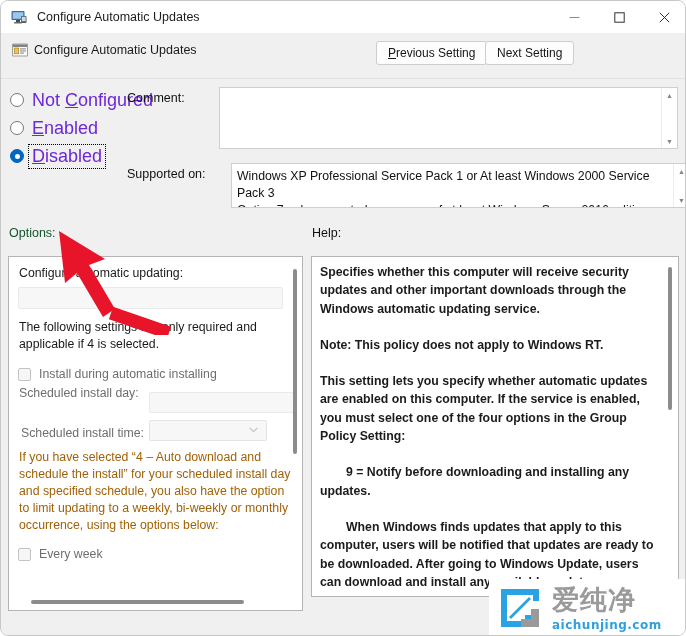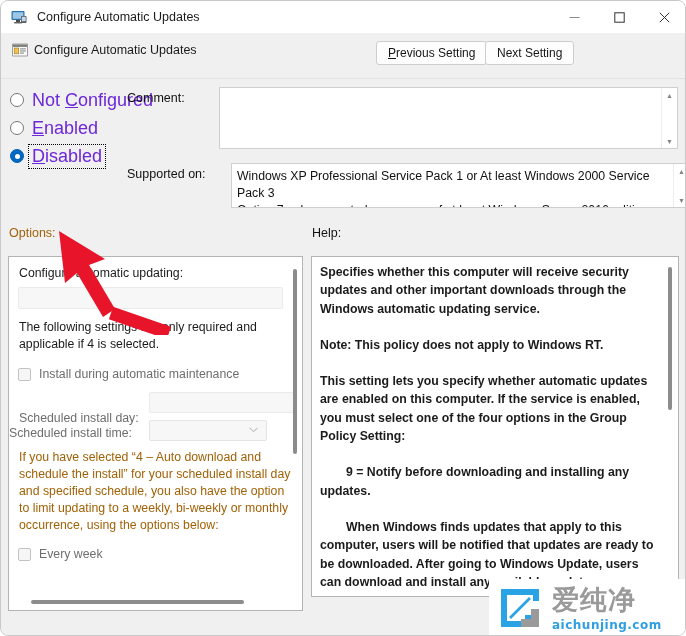--- a/index.html
+++ b/index.html
@@ -183,21 +183,21 @@
   .supported-text {
     position: absolute;
     left: 5px; top: 4px;
     width: 432px;
     font-size: 12.3px;
     color: #111111;
     line-height: 17px;
   }
 
   
-  #lbl-options { position: absolute; left: 8px; top: 147px; font-size: 12.5px; color: #a16207; }
+  #lbl-options { position: absolute; left: 8px; top: 147px; font-size: 12.5px; color: #14532d; }
   #lbl-help    { position: absolute; left: 311px; top: 147px; font-size: 12.5px; color: #111111; }
 
   
   .panel {
     position: absolute;
     background: #ffffff;
     border: 1px solid #b4b4b4;
     overflow: hidden;
   }
   #panel-options { left: 7px;   top: 177px; width: 295px; height: 355px; }
@@ -231,22 +231,22 @@
     width: 13px; height: 13px;
     border: 1px solid #c3c3c3;
     background: #f6f6f6;
     border-radius: 2px;
     flex: 0 0 auto;
   }
   .chk-label { margin-left: 8px; font-size: 12.3px; color: #6e6e6e; white-space: nowrap; }
   #opt-chk-maintenance { left: 9px; top: 110px; }
   #opt-chk-everyweek   { left: 9px; top: 290px; }
 
-  #opt-lbl-day  { left: 10px; top: 153px; }
-  #opt-lbl-time { left: 0; top: 168px; }
+  #opt-lbl-day  { left: 10px; top: 128px; }
+  #opt-lbl-time { left: 12px; top: 168px; }
   #opt-inp-day  { position:absolute; left: 140px; top: 135px; width: 145px; height: 21px;
                   background: #f7f7f7; border: 1px solid #eaeaea; border-radius: 2px; }
   #opt-inp-time { position:absolute; left: 140px; top: 163px; width: 118px; height: 21px;
                   background: #f7f7f7; border: 1px solid #e3e3e3; border-radius: 2px; }
   #opt-inp-time .caret {
     position: absolute; right: 8px; top: 6px;
     color: #bdbdbd; font-size: 8px; line-height: 1;
   }
   #opt-longtext { left: 10px; top: 192px; width: 272px; white-space: normal; }
 
@@ -439,21 +439,21 @@
 
     <div class="panel" id="panel-options">
       <div class="panel-inner">
         <span class="opt-text" id="opt-title">Configure automatic updating:</span>
         <div id="opt-combo1"></div>
 
         <div class="opt-para" id="opt-note">The following settings are only required and applicable if 4 is selected.</div>
 
         <div class="opt-check-row" id="opt-chk-maintenance">
           <span class="chk"></span>
-          <span class="chk-label">Install during automatic maintenance</span>
+          <span class="chk-label">Install during automatic installing</span>
         </div>
 
         <span class="opt-text" id="opt-lbl-day">Scheduled install day:</span>
         <div id="opt-inp-day"></div>
 
         <span class="opt-text" id="opt-lbl-time">Scheduled install time:</span>
         <div id="opt-inp-time">
           <span class="caret">
             <svg width="9" height="6" viewBox="0 0 9 6">
                 <path d="M0.6 0.8 L4.5 4.6 L8.4 0.8" fill="none" stroke="#c0c0c0" stroke-width="1.1"></path>

